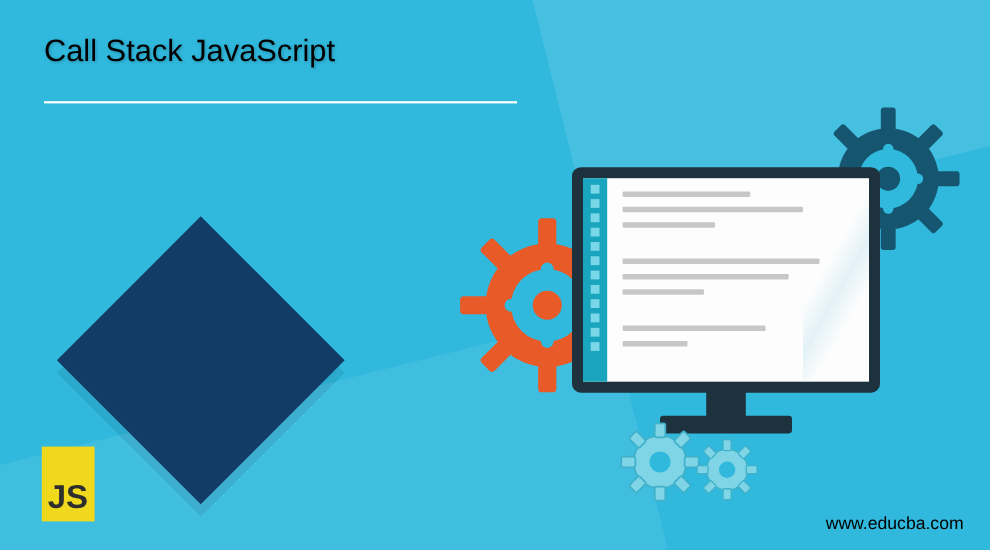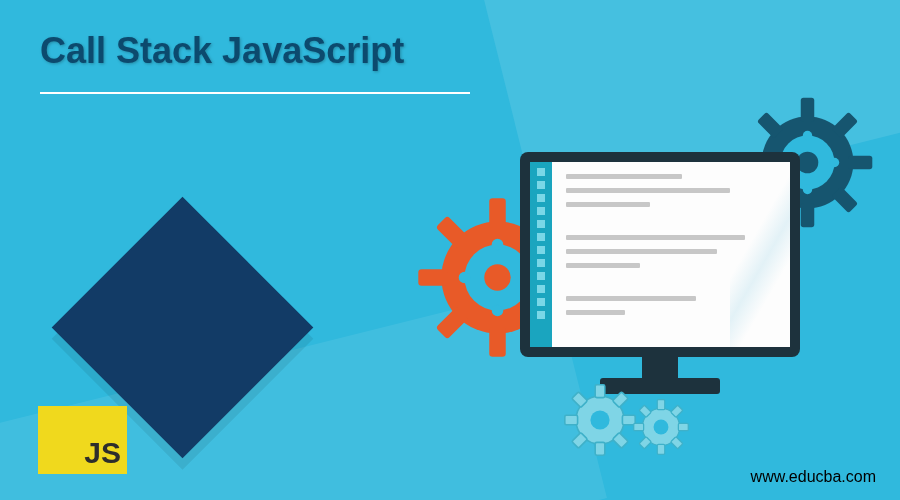--- a/index.html
+++ b/index.html
@@ -36,39 +36,39 @@
       width: 185px;
       height: 185px;
       background: #123b66;
       transform: rotate(45deg);
       box-shadow: 8px 8px 0 rgba(0,0,0,0.08);
     }
     .title {
       position: absolute;
       top: 30px;
       left: 40px;
-      color: #0c4a6e;
-      font-size: 36px;
-      font-weight: 700;
+      color: #000000;
+      font-size: 28px;
+      font-weight: 400;
       text-shadow: 1px 1px 3px rgba(0,0,0,0.25);
       padding-bottom: 14px;
     }
     .underline {
       position: absolute;
       top: 92px;
       left: 40px;
       width: 430px;
       height: 2px;
       background: #fff;
     }
     .js-logo {
       position: absolute;
       bottom: 26px;
       left: 38px;
-      width: 89px;
+      width: 48px;
       height: 68px;
       background: #f0d91d;
       display: flex;
       align-items: flex-end;
       justify-content: flex-end;
       padding: 4px 6px;
       font-weight: bold;
       font-size: 30px;
       color: #2e2e2c;
       font-family: Arial, sans-serif;

